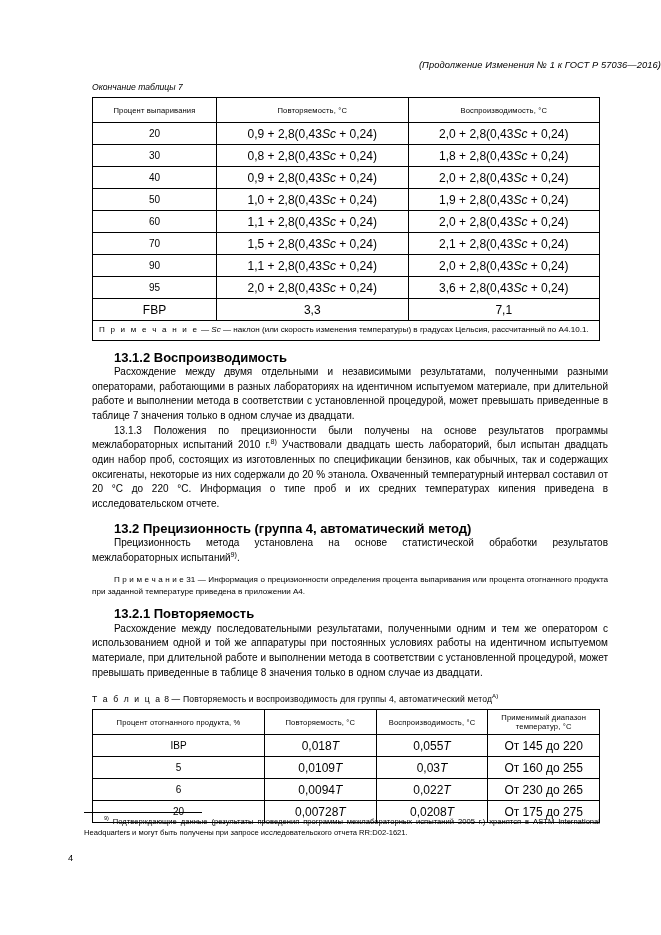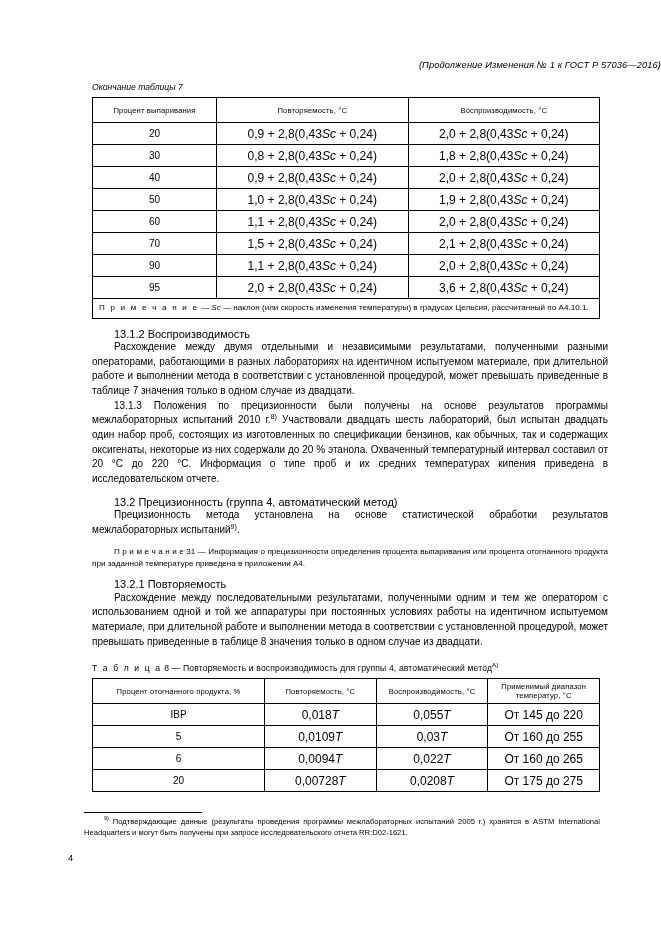--- a/index.html
+++ b/index.html
@@ -79,22 +79,22 @@
   }
   i.var { font-style: italic; }
   p.body {
     font-size: 10px;
     line-height: 1.465;
     margin: 0;
     text-align: justify;
   }
   p.indent { text-indent: 22px; }
   h4.sec {
-    font-size: 11px;
-    font-weight: normal;
+    font-size: 13px;
+    font-weight: bold;
     margin: 9px 0 0 0;
     padding-left: 22px;
   }
   h4.sec + p.body { margin-top: 0.5px; }
   p.note-para {
     font-size: 8.1px;
     line-height: 1.42;
     margin: 9px 0 0 0;
     text-align: justify;
     text-indent: 22px;
@@ -185,20 +185,25 @@
           </tr>
           <tr>
             <td>90</td>
             <td class="cell-val">1,1 + 2,8(0,43<i class="var">Sc</i> + 0,24)</td>
             <td class="cell-val">2,0 + 2,8(0,43<i class="var">Sc</i> + 0,24)</td>
           </tr>
           <tr>
             <td>95</td>
             <td class="cell-val">2,0 + 2,8(0,43<i class="var">Sc</i> + 0,24)</td>
             <td class="cell-val">3,6 + 2,8(0,43<i class="var">Sc</i> + 0,24)</td>
+          </tr>
+          <tr>
+            <td class="cell-val">FBP</td>
+            <td class="cell-val">3,3</td>
+            <td class="cell-val">7,1</td>
           </tr>
           <tr>
             <td class="note-cell" colspan="3"><span class="note-lead">П р и м е ч а н и е</span> — <i class="var">Sc</i> — наклон (или скорость изменения температуры) в градусах Цельсия, рассчитанный по А4.10.1.</td>
           </tr>
         </tbody>
     </table>
 
     <h4 class="sec">13.1.2 Воспроизводимость</h4>
     <p class="body indent">Расхождение между двумя отдельными и независимыми результатами, полученными разными операторами, работающими в разных лабораториях на идентичном испытуемом материале, при длительной работе и выполнении метода в соответствии с установленной процедурой, может превышать приведенные в таблице 7 значения только в одном случае из двадцати.</p>
 
@@ -239,21 +244,21 @@
           <tr>
             <td>5</td>
             <td class="cell-val">0,0109<i class="var">T</i></td>
             <td class="cell-val">0,03<i class="var">T</i></td>
             <td class="cell-val">От 160 до 255</td>
           </tr>
           <tr>
             <td>6</td>
             <td class="cell-val">0,0094<i class="var">T</i></td>
             <td class="cell-val">0,022<i class="var">T</i></td>
-            <td class="cell-val">От 160 до 265</td>
+            <td class="cell-val">От 230 до 265</td>
           </tr>
           <tr>
             <td>20</td>
             <td class="cell-val">0,00728<i class="var">T</i></td>
             <td class="cell-val">0,0208<i class="var">T</i></td>
             <td class="cell-val">От 175 до 275</td>
           </tr>
         </tbody>
     </table>
 

